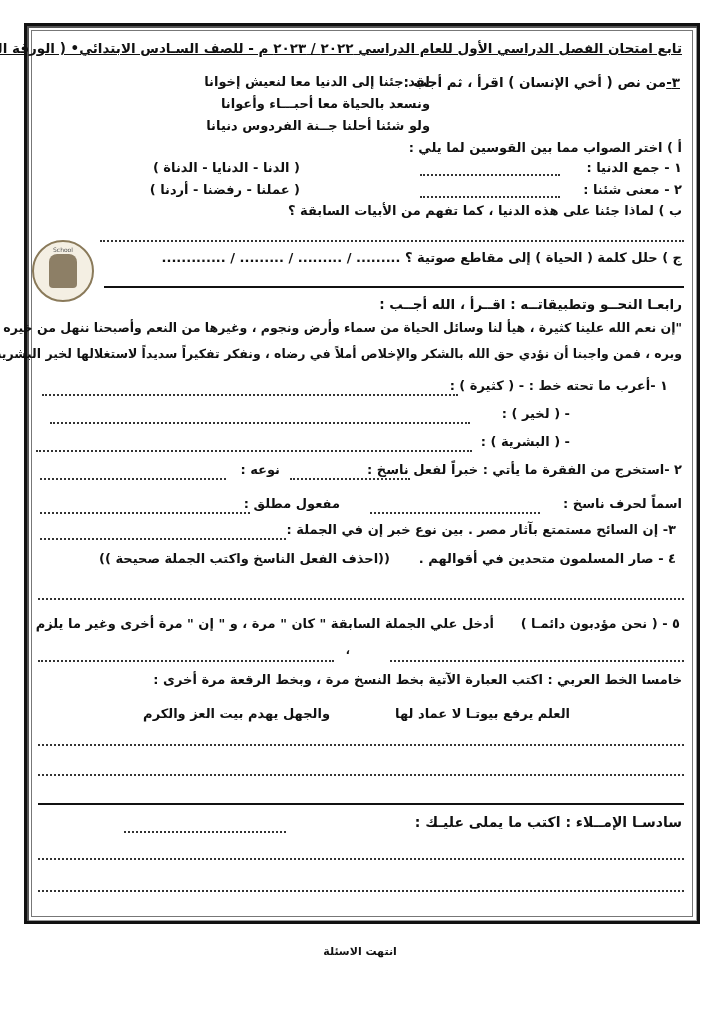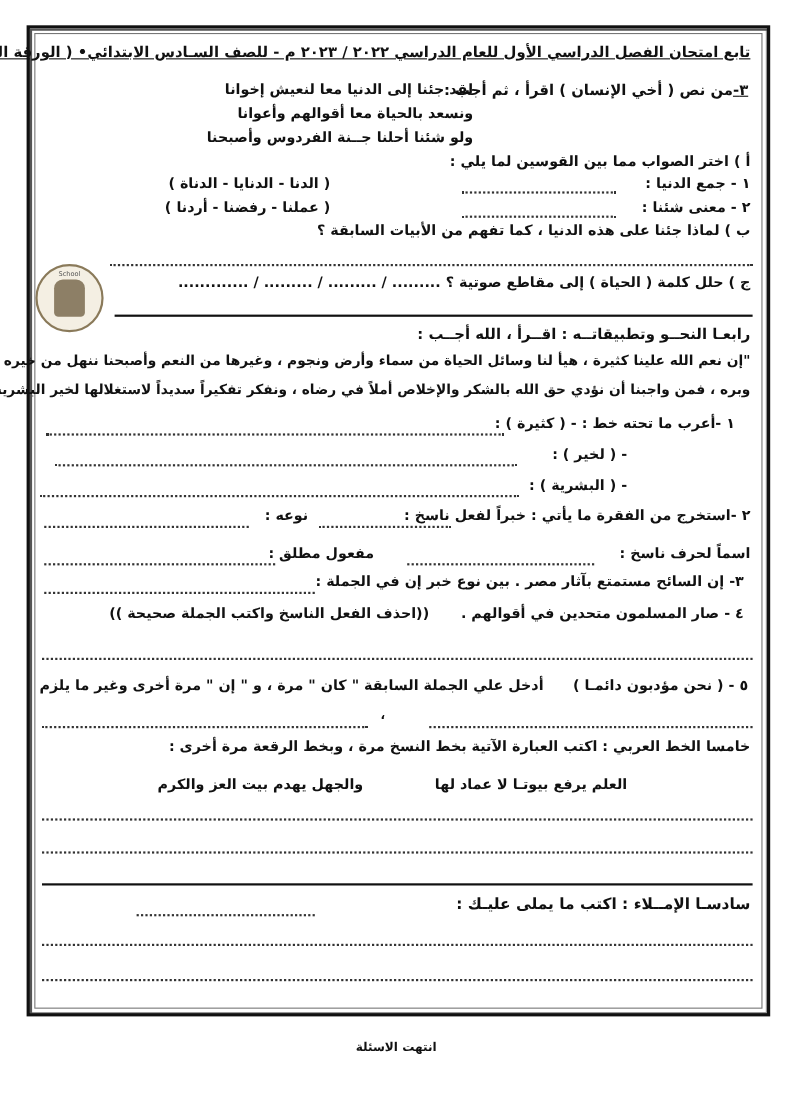--- a/index.html
+++ b/index.html
@@ -41,22 +41,22 @@
 <div class="frame">
   <div class="frame-inner"></div>
 </div>
 
 <div class="t title">تابع امتحان الفصل الدراسي الأول للعام الدراسي ٢٠٢٢ / ٢٠٢٣ م - للصف السـادس الابتدائي• ( الورقة الثالثة )</div>
 
 <div class="t" style="top:74px; right:40px; font-size:13.5px;">
   <span class="u">٣-</span><span>من نص (  أخي الإنسان ) اقرأ ، ثم أجب :</span>
 </div>
 <div class="t" style="top:74px; right:290px;">لقد جئنا إلى الدنيا معا لنعيش إخوانا</div>
-<div class="t" style="top:96px; right:290px;">ونسعد بالحياة معا أقوالهم وأعوانا</div>
-<div class="t" style="top:118px; right:290px;">ولو شئنا أحلنا جــنة الفردوس وأصبحنا</div>
+<div class="t" style="top:96px; right:290px;">ونسعد بالحياة معا أحبـــاء وأعوانا</div>
+<div class="t" style="top:118px; right:290px;">ولو شئنا أحلنا جــنة الفردوس دنيانا</div>
 
 <div class="t" style="top:140px; right:38px;">أ ) اختر الصواب مما بين القوسين لما يلي :</div>
 
 <div class="t" style="top:160px; right:38px;">١ - جمع الدنيا :</div>
 <div class="dots" style="top:172px; left:420px; width:140px;"></div>
 <div class="t" style="top:160px; right:420px;">(  الدنا  -  الدنايا  -  الدناة  )</div>
 
 <div class="t" style="top:182px; right:38px;">٢ -  معنى شئنا :</div>
 <div class="dots" style="top:194px; left:420px; width:140px;"></div>
 <div class="t" style="top:182px; right:420px;margin-left:20px;">( عملنا - رفضنا  - أردنا  )</div>

